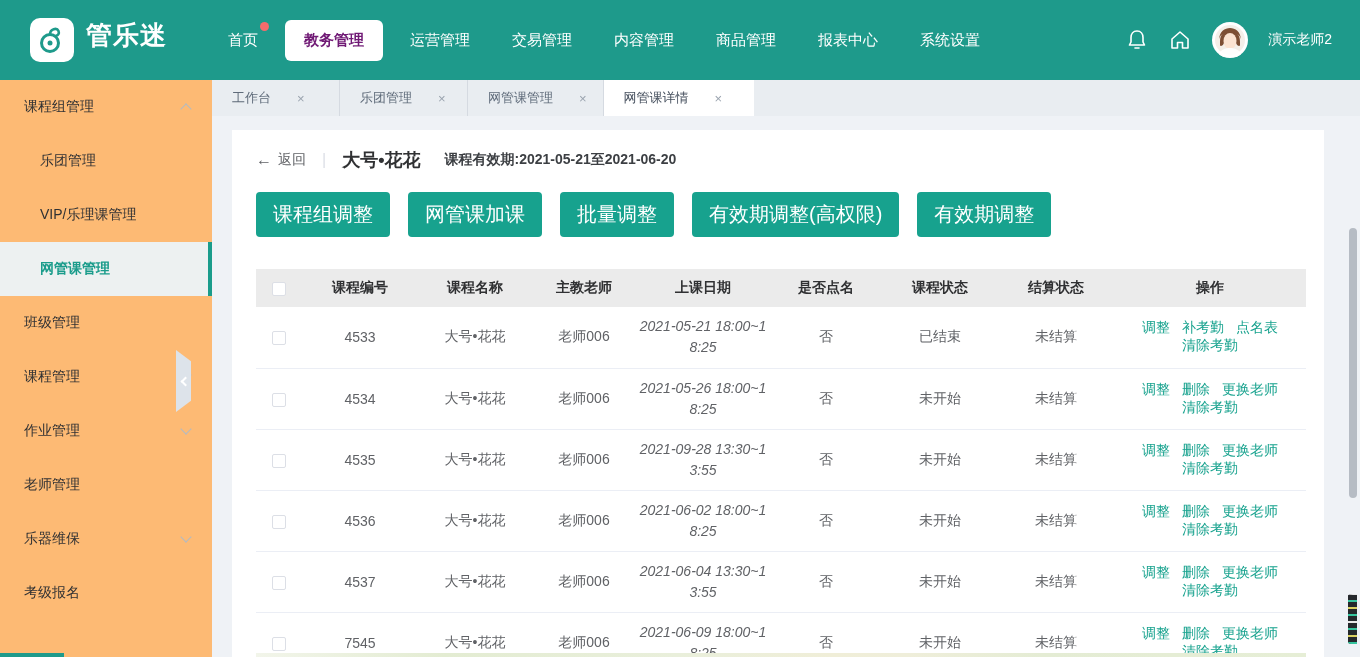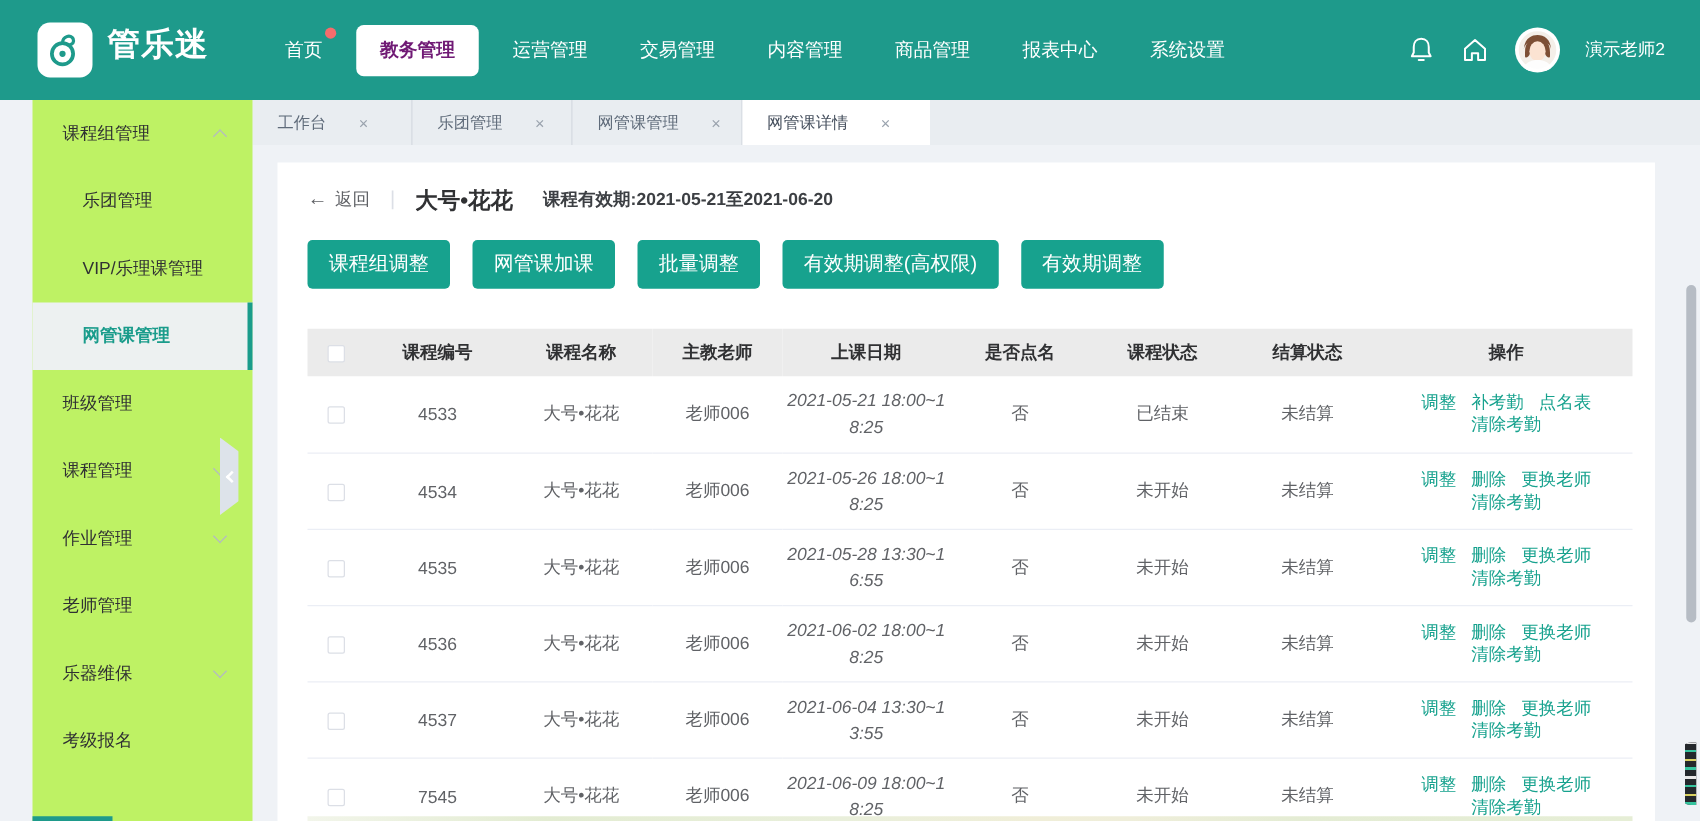--- a/index.html
+++ b/index.html
@@ -16,21 +16,21 @@
   .nav-item .dot { position:absolute; top:2px; right:10px; width:9px; height:9px; border-radius:50%; background:#f56c6c; }
   .header-right { margin-left:auto; display:flex; align-items:center; gap:20px; }
   .icon-btn { display:flex; align-items:center; justify-content:center; cursor:pointer; }
   .avatar { width:36px; height:36px; border-radius:50%; background:#ffffff; overflow:hidden; display:flex; align-items:center; justify-content:center; }
   .user-name { color:#ffffff; font-size:14px; }
 
   
   .layout { display:flex; height:577px; position:relative; }
 
   
-  .sidebar { width:176px; background:#bef264; flex-shrink:0; position:relative; z-index:2;margin-left:26px; }
+  .sidebar { width:212px; background:#fdba74; flex-shrink:0; position:relative; z-index:2; }
   .side-item { height:54px; display:flex; align-items:center; padding-left:24px; font-size:14px; color:#303133; cursor:pointer; position:relative; }
   .side-item.sub { padding-left:40px; }
   .side-item.active { background:#edf1f1; color:#1a9c8b; font-weight:700; border-right:4px solid #1a9c8b; }
   .chev { position:absolute; right:22px; width:8px; height:8px; border-right:1.5px solid #b4bac2; border-bottom:1.5px solid #b4bac2; }
   .chev.up { transform:rotate(-135deg); margin-top:4px; }
   .chev.down { transform:rotate(45deg); margin-top:-4px; }
   .side-bottom-bar { position:absolute; left:0; bottom:0; width:64px; height:4px; background:#1e9a8b; }
 
   
   .collapse-handle { position:absolute; left:176px; top:270px; width:15px; height:62px; background:#dde3ea;
@@ -50,21 +50,21 @@
   .card { flex:1; background:#ffffff; margin:14px 36px 0 20px; padding:18px 18px 0 24px; position:relative; overflow:hidden; }
 
   .back-row { display:flex; align-items:center; margin-bottom:20px; }
   .back-link { display:flex; align-items:center; gap:6px; color:#606266; font-size:14px; cursor:pointer; }
   .back-arrow { font-size:16px; color:#606266; }
   .v-divider { color:#dcdfe6; margin:0 16px; font-size:16px; }
   .page-title { font-size:18px; font-weight:700; color:#303133; margin-right:24px; }
   .validity { font-size:14px; font-weight:600; color:#3c3f43; }
 
   .btn-row { display:flex; gap:18px; margin-bottom:16px; }
-  .t-btn { background:#17a28e; color:#ffffff; border:none; font-size:16px; padding:9px 17px; border-radius:4px; cursor:pointer; font-family:inherit; white-space:nowrap; }
+  .t-btn { background:#17a28e; color:#ffffff; border:none; font-size:20px; padding:9px 17px; border-radius:4px; cursor:pointer; font-family:inherit; white-space:nowrap; }
 
   
   table { width:100%; border-collapse:collapse; table-layout:fixed;margin-top:32px; }
   thead th { background:#ebebeb; height:38px; font-size:14px; font-weight:700; color:#303133; text-align:center; }
   tbody td { height:61px; border-bottom:1px solid #ebeef5; font-size:14px; color:#606266; text-align:center; }
   .cb { display:inline-block; width:14px; height:14px; border:1px solid #dcdfe6; border-radius:2px; background:#ffffff; vertical-align:middle; cursor:pointer; }
   .date-cell span { display:inline-block; width:128px; word-break:break-all; line-height:21px;font-style:italic; }
   .op-link { color:#17a28e; text-decoration:none; margin:0 6px; white-space:nowrap; cursor:pointer; }
 
   .bottom-strip { position:absolute; left:24px; right:18px; bottom:0; height:4px;
@@ -259,21 +259,21 @@
               <td>否</td>
               <td>未开始</td>
               <td>未结算</td>
               <td><a class="op-link">调整</a><a class="op-link">删除</a><a class="op-link">更换老师</a><a class="op-link">清除考勤</a></td>
             </tr>
             <tr>
               <td><span class="cb"></span></td>
               <td>4535</td>
               <td>大号•花花</td>
               <td>老师006</td>
-              <td class="date-cell"><span>2021-05-28 13:30~16:55</span></td>
+              <td class="date-cell"><span>2021-09-28 13:30~13:55</span></td>
               <td>否</td>
               <td>未开始</td>
               <td>未结算</td>
               <td><a class="op-link">调整</a><a class="op-link">删除</a><a class="op-link">更换老师</a><a class="op-link">清除考勤</a></td>
             </tr>
             <tr>
               <td><span class="cb"></span></td>
               <td>4536</td>
               <td>大号•花花</td>
               <td>老师006</td>

